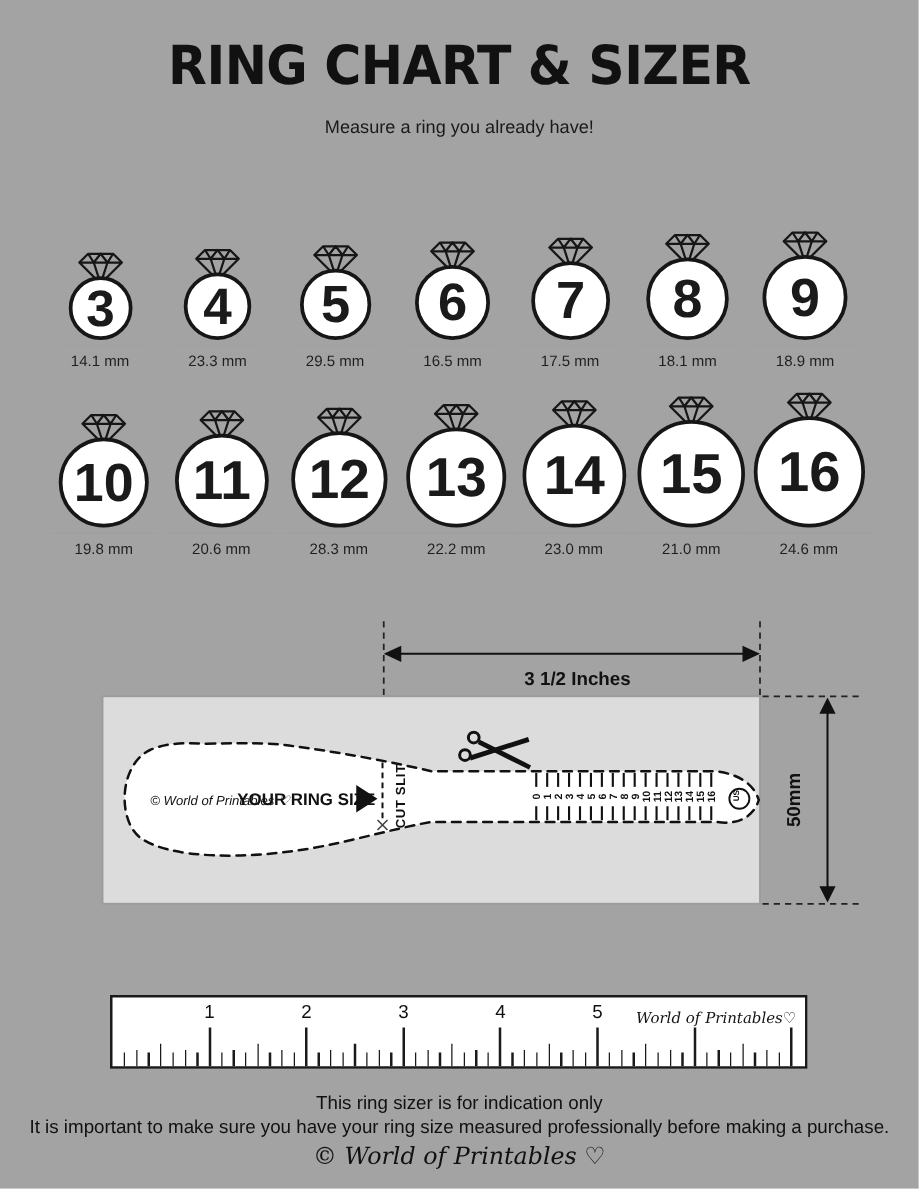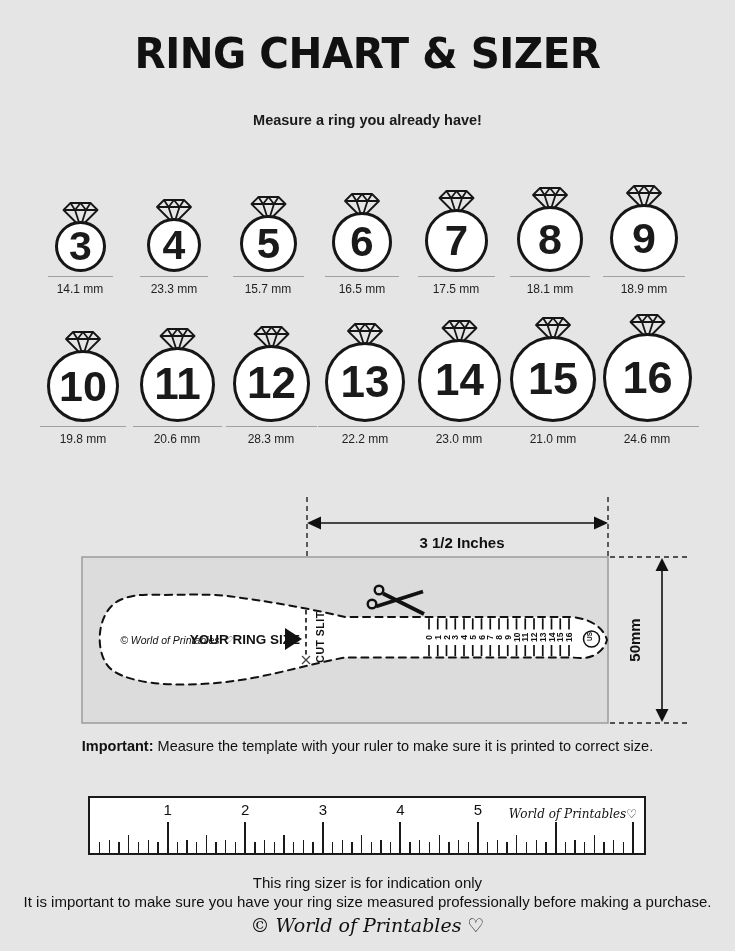--- a/index.html
+++ b/index.html
@@ -1,22 +1,22 @@
 <!DOCTYPE html>
 <html><head>
 <meta charset="utf-8">
 <style>
   html,body{margin:0;padding:0;background:#fff}
-  .page{position:relative;width:735px;height:951px;background:#e5e5e5;overflow:hidden;
+  .page{position:relative;width:735px;height:951px;background:#a3a3a3;overflow:hidden;
         font-family:"Liberation Sans",sans-serif;color:#111}
   .title{position:absolute;top:28px;left:0;width:100%;text-align:center;
          font-family:"DejaVu Sans",sans-serif;font-weight:700;font-size:43px;
          letter-spacing:-.5px;transform:scaleX(.94)}
   .sub{position:absolute;left:0;width:100%;text-align:center;font-size:14.5px;color:#1a1a1a}
-  .sub.b{font-weight:700;top:112px}
+  .sub.b{font-weight:400;top:94px}
   .sub.r{top:119px}
   .ring-row{position:absolute;display:flex}
   #ring-row-0{left:33px;top:168px}
   #ring-row-1{left:36px;top:298px}
   .ring-col{width:94px;display:flex;flex-direction:column;align-items:center;justify-content:flex-end}
   #ring-row-0 .ring-col{height:128px}
   #ring-row-1 .ring-col{height:148px}
   .diam-line{border-top:1.5px solid #a0a0a0;margin-top:2px;height:0}
   .mm-label{font-size:12px;margin-top:5px;color:#1f1f1f}
   .sizer-svg{position:absolute;left:0;top:478px}
@@ -68,21 +68,21 @@
       <div class="ring-col">
         <svg width="83" height="79" viewBox="0 0 83 79">
           <g stroke="#161616" fill="none" stroke-width="1.8" stroke-linejoin="round">
             <polygon points="24.5,9 31.5,2 51.5,2 58.5,9 41.5,26"></polygon>
             <path d="M 24.5 9 H 58.5 M 31.5 2 L 36 9 L 41.5 2 L 47 9 L 51.5 2 M 36 9 L 41.5 26 M 47 9 L 41.5 26"></path>
           </g>
           <circle cx="41.5" cy="48.5" r="27" fill="#fff" stroke="#161616" stroke-width="3"></circle>
           <text x="41.5" y="62.78" text-anchor="middle" font-size="42" font-weight="bold" fill="#1a1a1a">5</text>
         </svg>
         <div class="diam-line" style="width: 71px;"></div>
-        <div class="mm-label">15.7 mm</div>
+        <div class="mm-label">29.5 mm</div>
       </div>
       <div class="ring-col">
         <svg width="86" height="82" viewBox="0 0 86 82">
           <g stroke="#161616" fill="none" stroke-width="1.8" stroke-linejoin="round">
             <polygon points="26,9 33,2 53,2 60,9 43,26"></polygon>
             <path d="M 26 9 H 60 M 33 2 L 37.5 9 L 43 2 L 48.5 9 L 53 2 M 37.5 9 L 43 26 M 48.5 9 L 43 26"></path>
           </g>
           <circle cx="43" cy="50" r="28.5" fill="#fff" stroke="#161616" stroke-width="3"></circle>
           <text x="43" y="64.28" text-anchor="middle" font-size="42" font-weight="bold" fill="#1a1a1a">6</text>
         </svg>
@@ -316,21 +316,20 @@
         <line x1="569" y1="656.2" x2="569" y2="645" stroke="#111" stroke-width="1.7"></line>
         <text x="569" y="640.5" transform="rotate(-90 569 637.3)" text-anchor="middle" font-size="8.5" font-weight="bold" fill="#111">16</text>
       </g>
 
     <g>
       <circle cx="591.5" cy="639" r="8" fill="none" stroke="#111" stroke-width="1.5"></circle>
       <text x="594" y="639" transform="rotate(-90 591.5 639)" text-anchor="middle" font-size="6.5" font-weight="bold" fill="#111">US</text>
     </g>
   </svg>
 
-  <p class="important"><b>Important:</b> <span>Measure the template with your ruler to make sure it is printed to correct size.</span></p>
 
   <div class="ruler" id="ruler">
     <span class="brand">World of Printables♡</span>
   <div class="tick" style="left: 9px; width: 1.4px; height: 11px;"></div>
       <div class="tick" style="left: 18.7px; width: 1.4px; height: 13px;"></div>
       <div class="tick" style="left: 28.4px; width: 1.4px; height: 11px;"></div>
       <div class="tick" style="left: 38.1px; width: 1.4px; height: 18px;"></div>
       <div class="tick" style="left: 47.8px; width: 1.4px; height: 11px;"></div>
       <div class="tick" style="left: 57.5px; width: 1.4px; height: 13px;"></div>
       <div class="tick" style="left: 67.2px; width: 1.4px; height: 11px;"></div>

